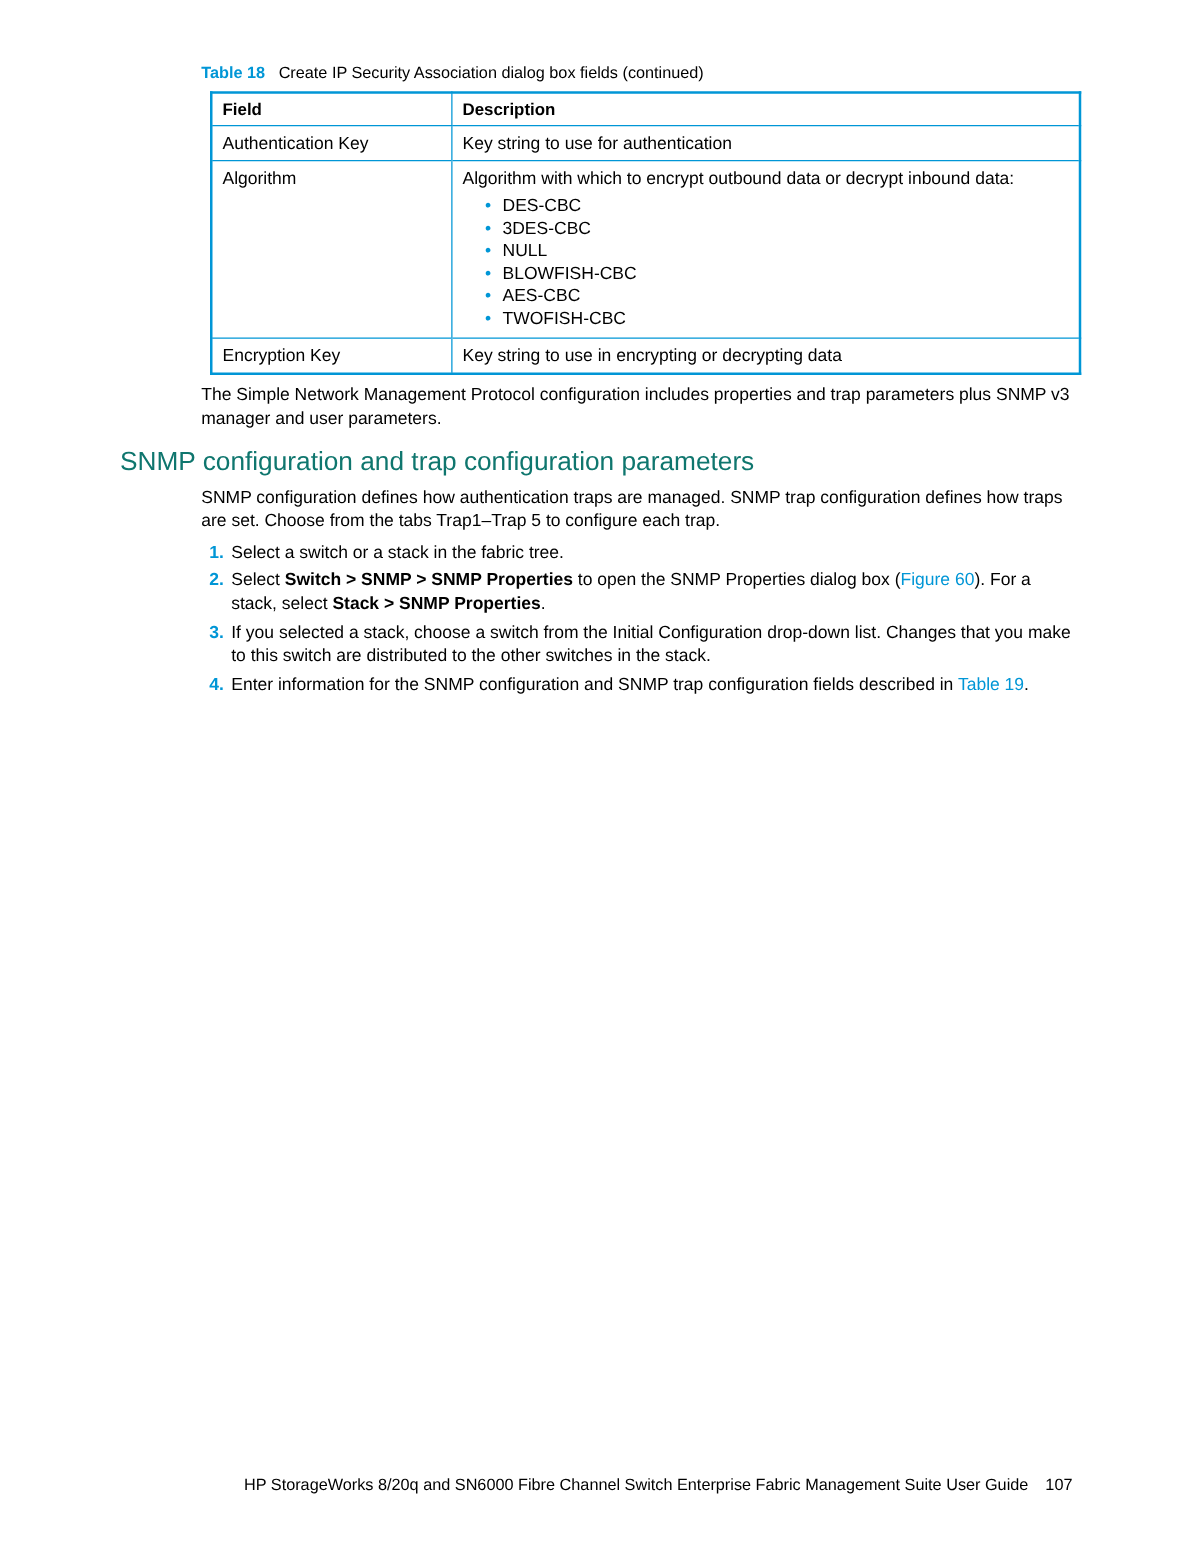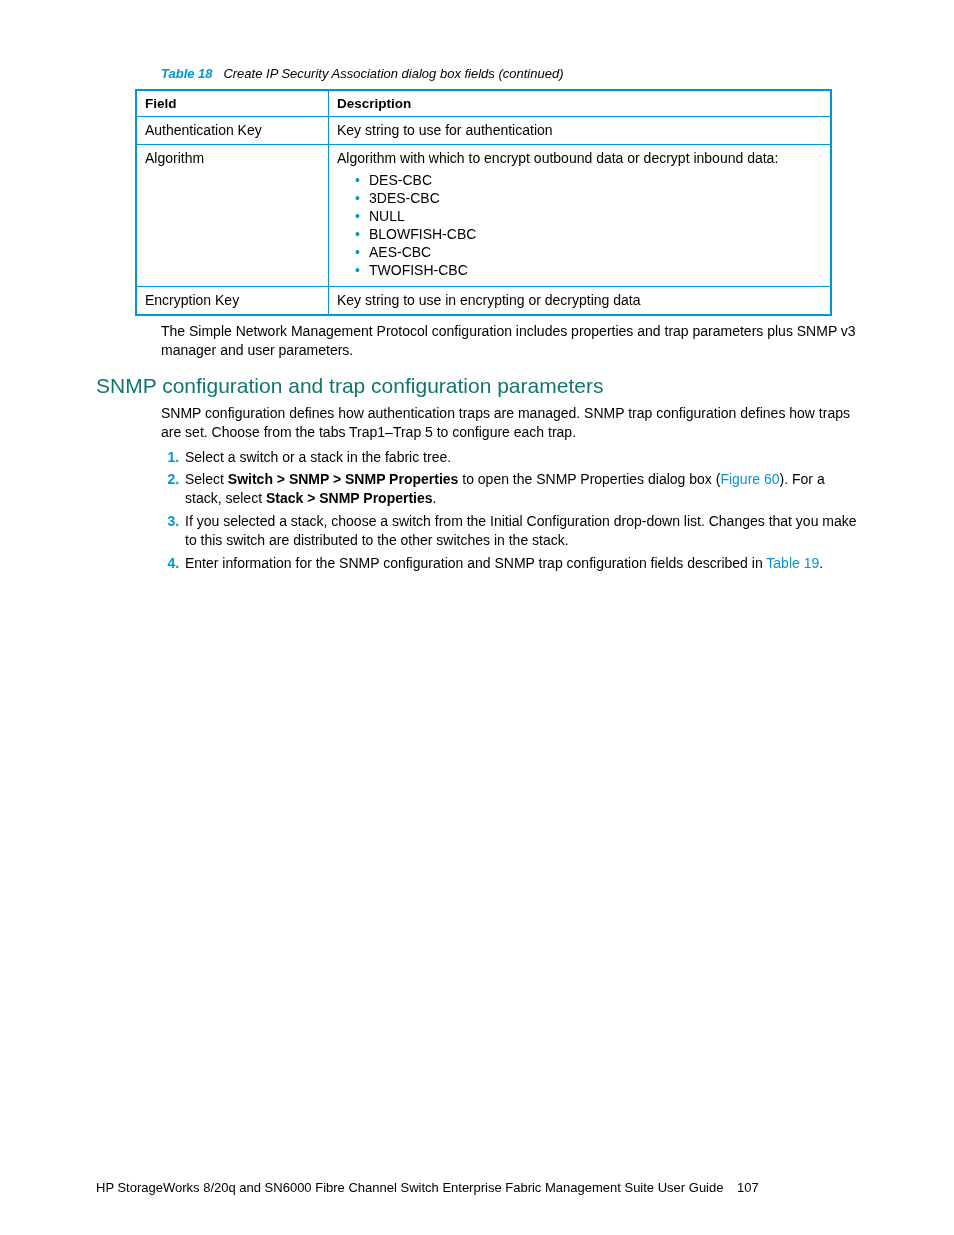--- a/index.html
+++ b/index.html
@@ -11,32 +11,31 @@
     color: #000;
     width: 954px;
   }
   .page {
     padding: 50px 96px 40px 96px;
     box-sizing: border-box;
     min-height: 1235px;
     position: relative;
   }
   .table-caption {
-    margin: 16px 0 8px 65px;
+    margin: 0 0 8px 65px;
     font-size: 13px;
-    font-style: italic;
   }
   .table-caption .tlabel {
     color: #0096d6;
     font-weight: bold;
   }
   table.fields {
     border-collapse: collapse;
     width: 697px;
-    margin-left: 39px;
+    margin-left: 72px;
     border: 2px solid #0096d6;
   }
   table.fields th {
     text-align: left;
     font-weight: bold;
     font-size: 13.5px;
     padding: 5px 8px;
     border-bottom: 1px solid #0096d6;
     vertical-align: top;
   }
@@ -101,20 +100,21 @@
     color: #0096d6;
     font-weight: bold;
   }
   .bold { font-weight: bold; text-align: center; }
   .link { color: #0096d6; }
   .footer {
     position: absolute;
     bottom: 40px;
     left: 96px;
     right: 96px;
+    text-align: right;
     font-size: 13px;
     color: #000;
   }
   .footer .pagenum {
     margin-left: 10px;
   }
 </style>
 </head>
 <body>
 

